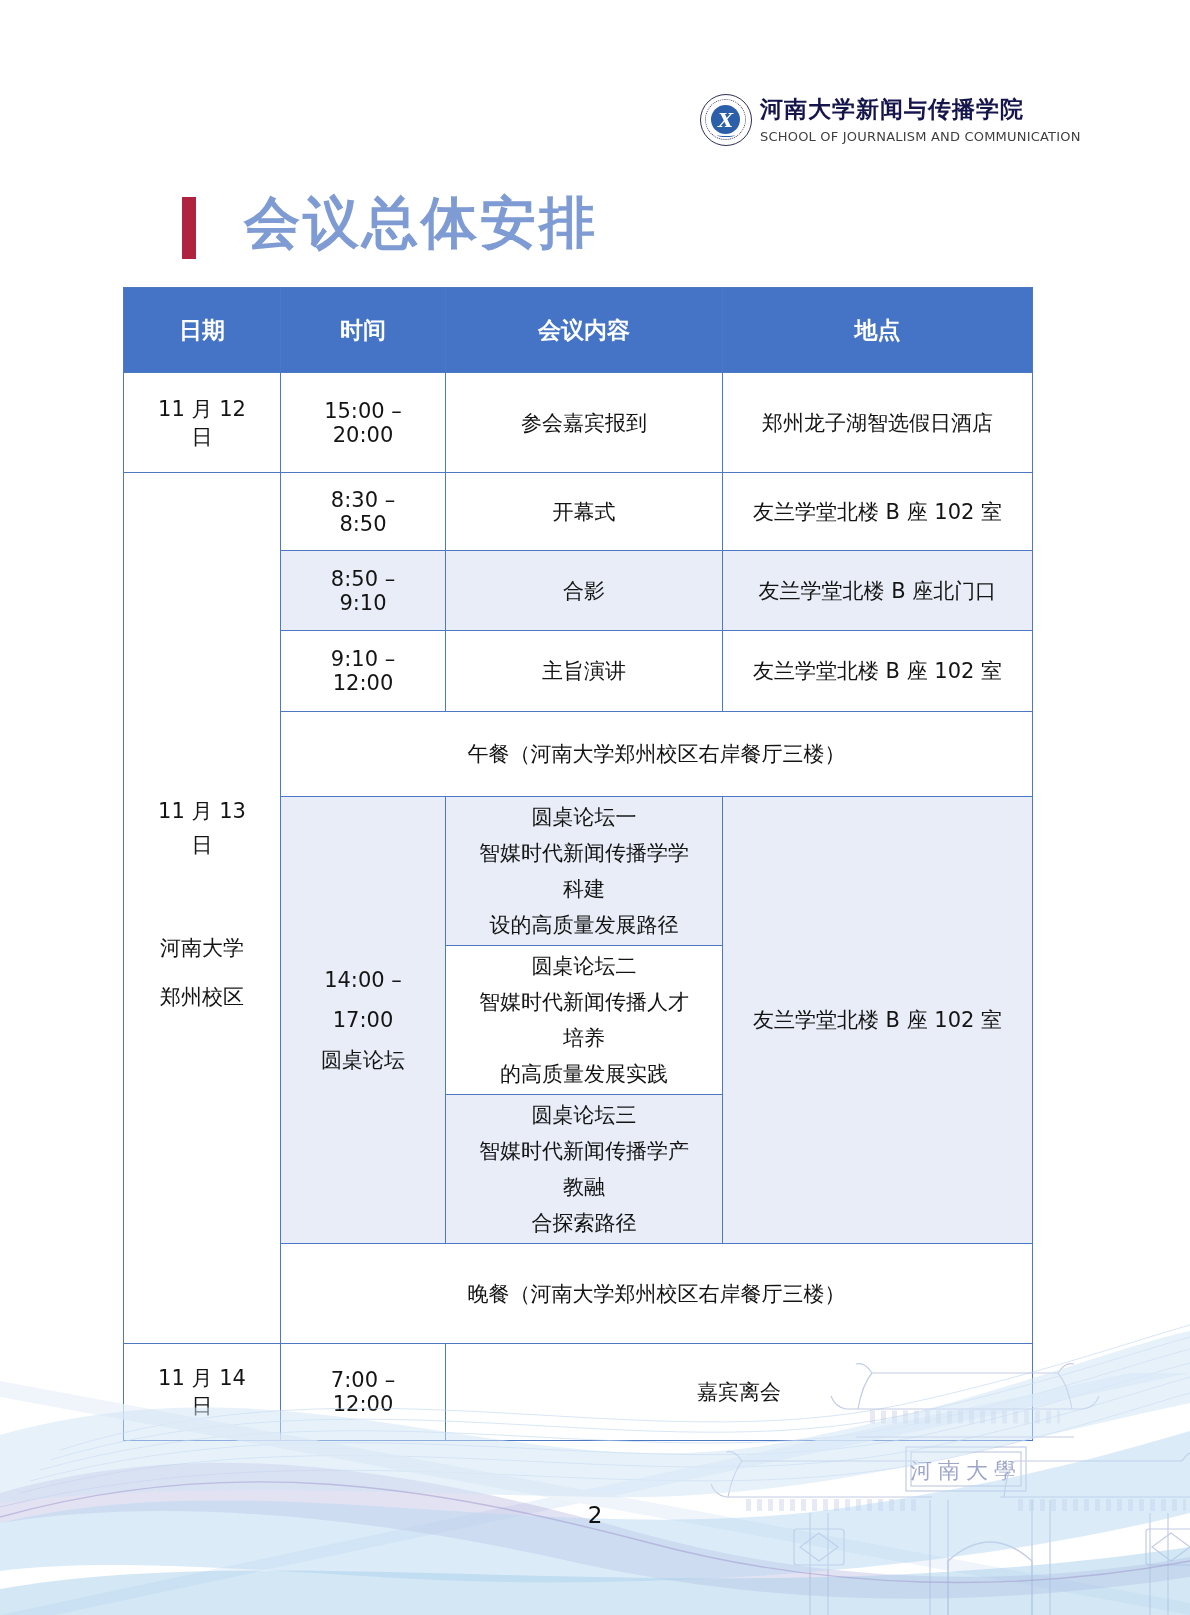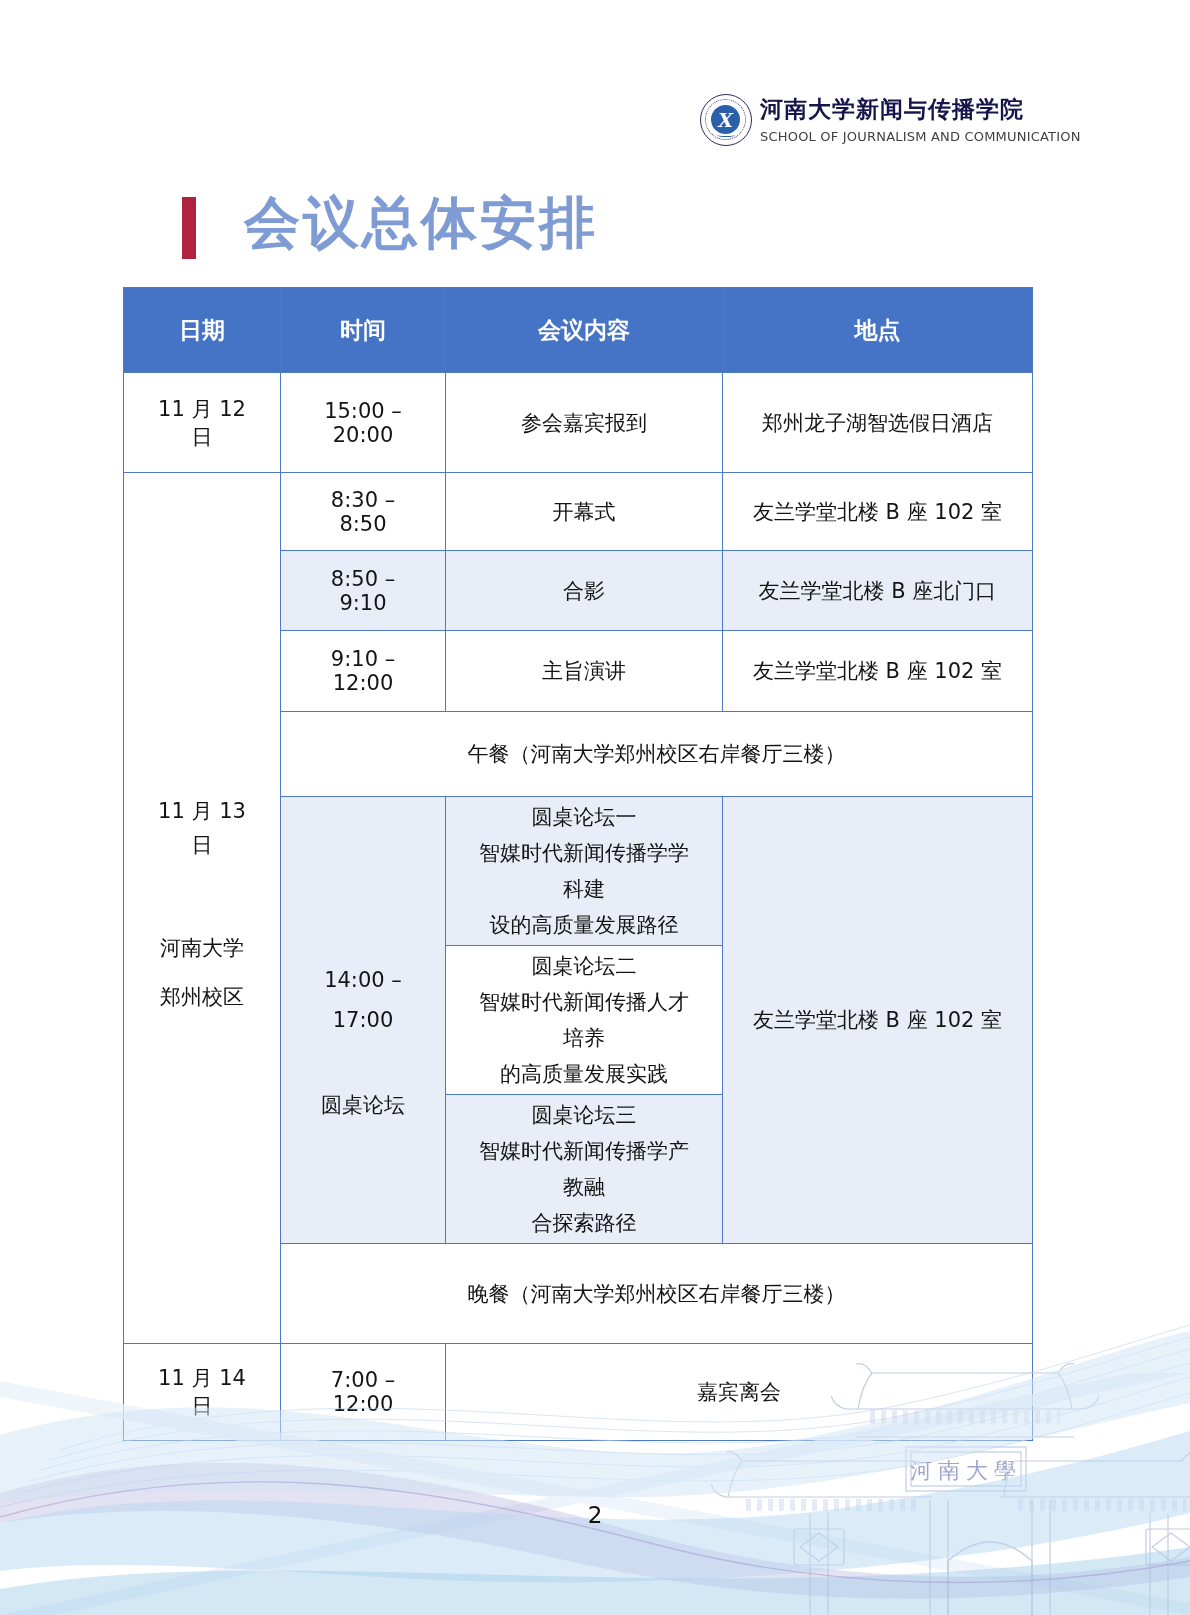--- a/index.html
+++ b/index.html
@@ -67,21 +67,21 @@
   .r-keynote { height:81px; }
   .r-lunch { height:85px; }
   .r-forum1 { height:101px; }
   .r-forum2 { height:101px; }
   .r-forum3 { height:102px; }
   .r-dinner { height:100px; }
   .r-day3 { height:97px; }
 
   .day2-date { line-height:34px; }
   .day2-campus { margin-top:62px; line-height:49px; }
-  .time-two-line div { line-height:40px;margin-top:45px; }
+  .time-two-line div { line-height:40px; }
   .forum-cell div { line-height:36px; }
 
   
   .page-number {
     position:absolute; left:0; top:1502px; width:100%;
     text-align:center; font-size:23px; color:#111111; z-index:3;
   }
   .footer-art { position:absolute; left:0; top:1285px; width:1190px; height:330px; z-index:1; }
 </style>
 </head>

